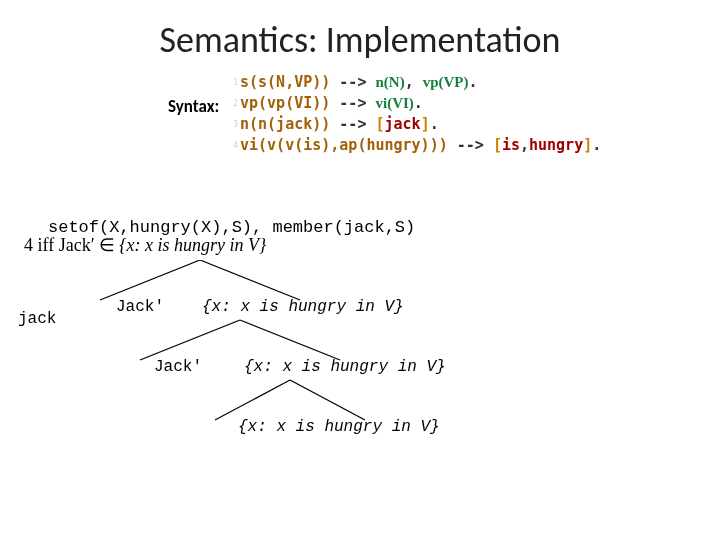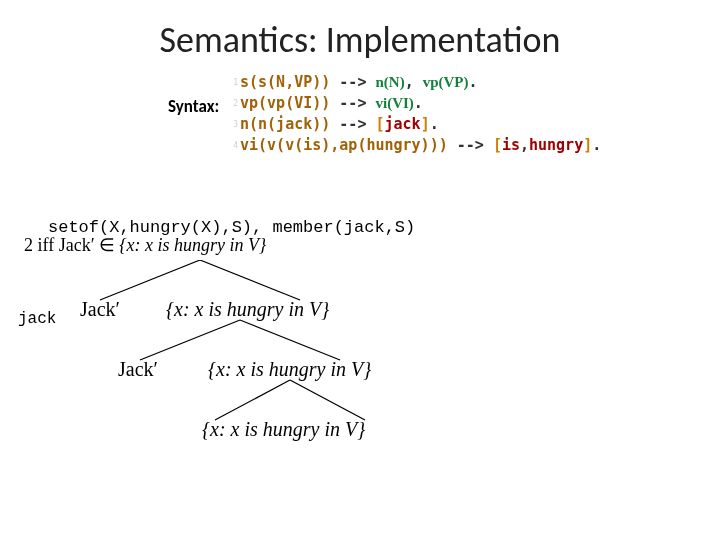--- a/index.html
+++ b/index.html
@@ -91,23 +91,24 @@
   .setof-label {
     position: absolute;
     top: 310px;
     left: 472px;
     font-family: "Courier New", monospace;
     font-size: 16px;
   }
 
   .node {
     position: absolute;
-    font-family: Liberation Serif, serif;
-    font-size: 20px;
+    font-family: Liberation Mono, monospace;
+    font-size: 16px;
     white-space: nowrap;
+    margin-left: 36px;
   }
   .italic { font-style: italic; }
 
   
   .branches {
     position: absolute;
     top: 260px;
     left: 60px;
     width: 400px;
     height: 220px;
@@ -125,21 +126,21 @@
 
   <div class="title">Semantics: Implementation</div>
 
   <div class="syntax-label">Syntax:</div>
 
   <div class="codeblk" id="codeblk"><div><span class="ln">1</span><span class="kw">s(s(N,VP))</span><span class="op"> --&gt; </span><span class="term">n(N)</span><span class="op">, </span><span class="term">vp(VP)</span><span class="op">.</span></div><div><span class="ln">2</span><span class="kw">vp(vp(VI))</span><span class="op"> --&gt; </span><span class="term">vi(VI)</span><span class="op">.</span></div><div><span class="ln">3</span><span class="kw">n(n(jack))</span><span class="op"> --&gt; </span><span class="brack">[</span><span class="atom">jack</span><span class="brack">]</span><span class="op">.</span></div><div><span class="ln">4</span><span class="kw">vi(v(v(is),ap(hungry)))</span><span class="op"> --&gt; </span><span class="brack">[</span><span class="atom">is</span><span class="op">,</span><span class="atom">hungry</span><span class="brack">]</span><span class="op">.</span></div></div>
 
   <div class="query">setof(X,hungry(X),S), member(jack,S)</div>
 
   <div class="formula">
-    <span>2 iff Jack′ ∈ </span><span class="set italic">{x: x is hungry in V}</span>
+    <span>4 iff Jack′ ∈ </span><span class="set italic">{x: x is hungry in V}</span>
   </div>
 
   <svg class="branches">
 
     <line x1="140" y1="0" x2="40" y2="40"></line>
     <line x1="140" y1="0" x2="240" y2="40"></line>
 
     <line x1="180" y1="60" x2="80" y2="100"></line>
     <line x1="180" y1="60" x2="280" y2="100"></line>
 

